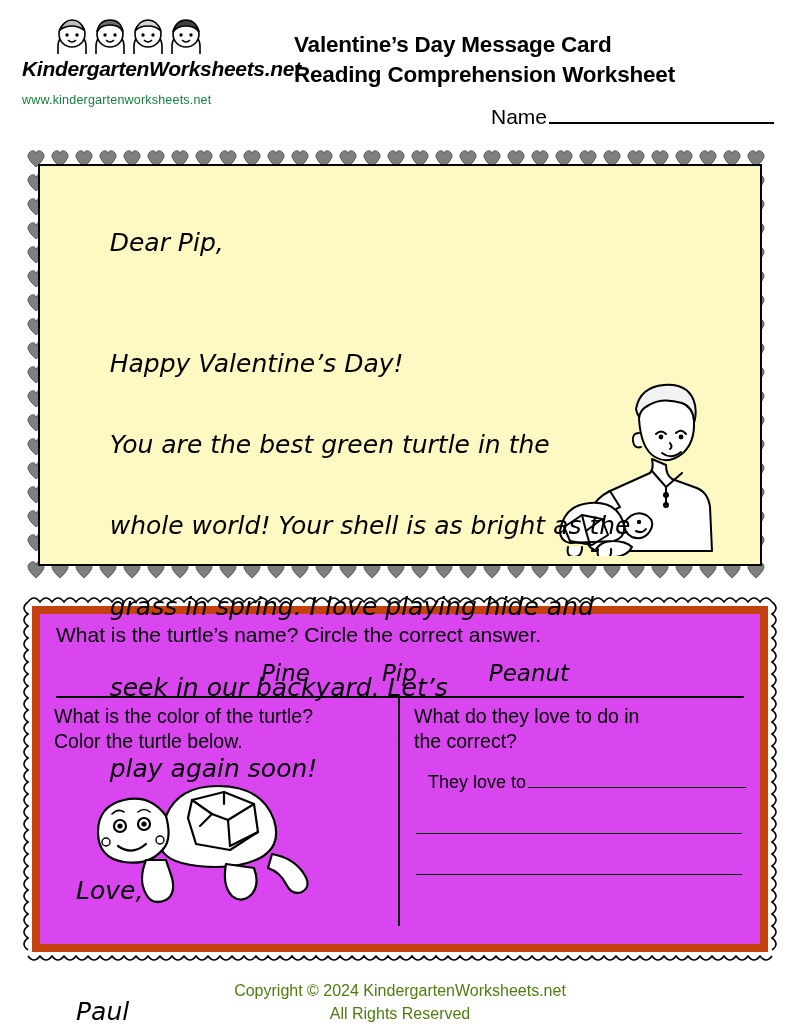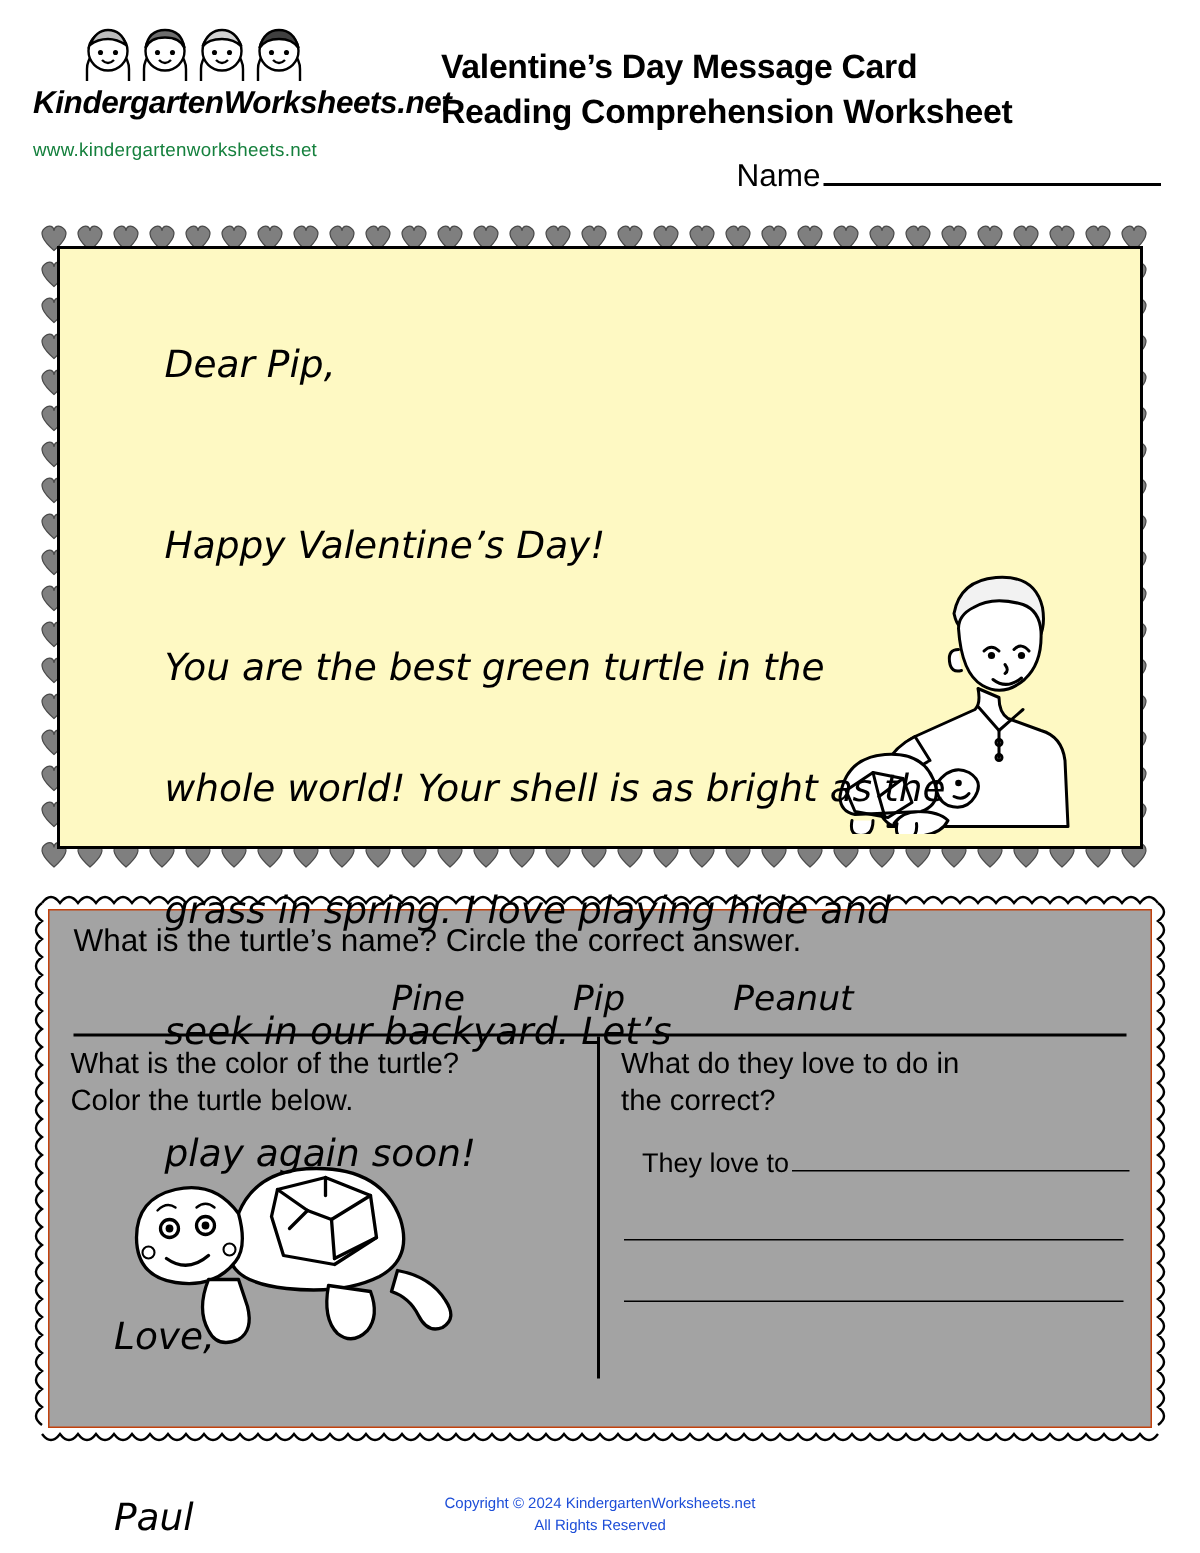--- a/index.html
+++ b/index.html
@@ -121,23 +121,23 @@
   
   .questions-wrap {
     position: relative;
     margin: 10px 20px 0 20px;
     height: 370px;
   }
   .scallop-border { position:absolute; inset:0; pointer-events:none; }
   .questions-inner {
     position: absolute;
     left: 12px; right: 12px; top: 12px; bottom: 12px;
-    border: 1px solid #c2410c;
+    border: 8px solid #c2410c;
     box-sizing: border-box;
-    background: #a3a3a3;
+    background: #d946ef;
   }
   .q1 {
     padding: 8px 16px 0 16px;
   }
   .q1-text {
     font-size: 21px;
     line-height: 1.25;
   }
   .q1-options {
     display: flex;
@@ -199,23 +199,23 @@
     margin-left: 2px;
     margin-right: 4px;
   }
 
   
   .footer {
     position: absolute;
     left: 0; right: 0;
     bottom: 10px;
     text-align: center;
-    font-size: 10px;
+    font-size: 16px;
     line-height: 1.45;
-    color: #1d4ed8;
+    color: #4d7c0f;
   }
 </style>
 </head>
 <body>
 
 <div class="header">
 
   <div class="logo-block">
     <div class="logo-kids">
       <svg width="210" height="46" viewBox="0 0 210 46">

